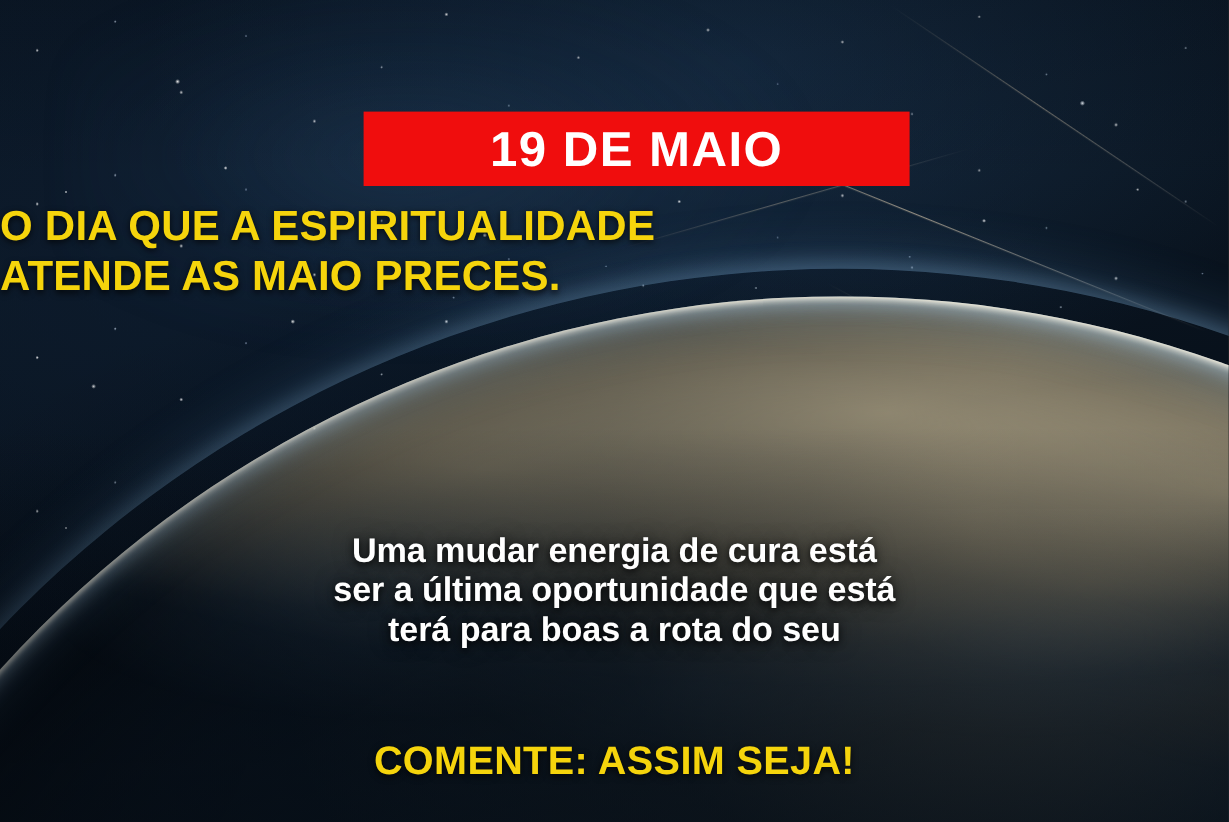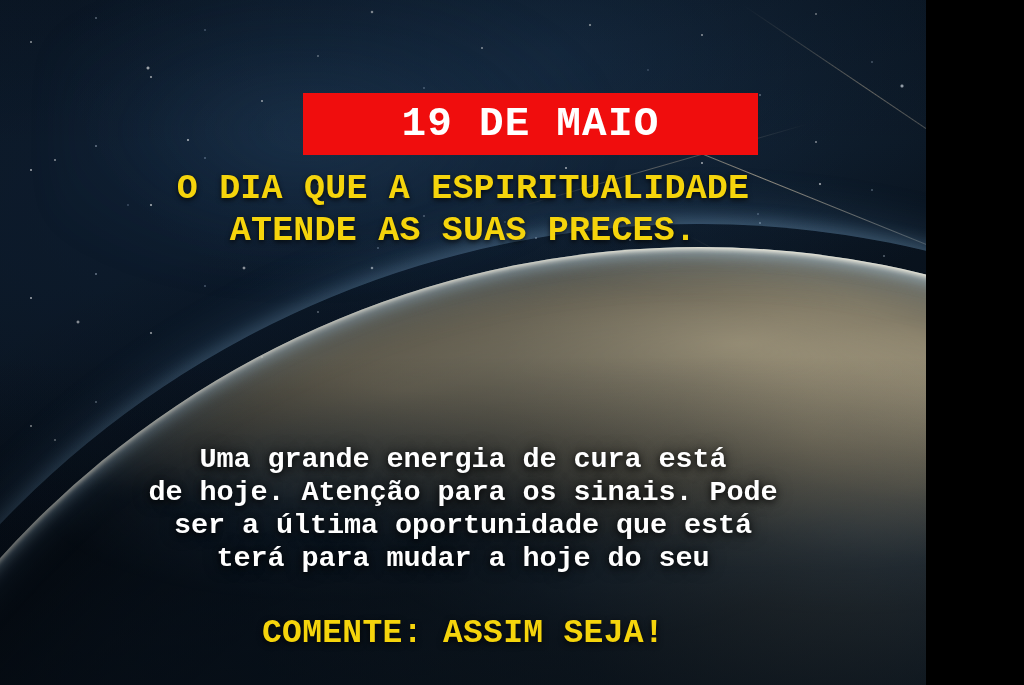--- a/index.html
+++ b/index.html
@@ -6,25 +6,24 @@
     margin: 0;
     padding: 0;
     background: #000;
   }
   body {
     font-family: "Liberation Sans", sans-serif;
   }
 
   #poster {
     position: relative;
-    width: 926px;
+    width: 1024px;
     height: 685px;
     overflow: hidden;
     background: #404040;
-    font-family: Liberation Mono, monospace;
   }
 
   
   .space {
     position: absolute;
     inset: 0;
     background:
       radial-gradient(ellipse 700px 420px at 60% 8%,  rgba(30,58,88,0.55) 0%, rgba(10,20,32,0) 70%),
       radial-gradient(ellipse 900px 500px at 22% 30%, rgba(14,30,50,0.70) 0%, rgba(6,12,22,0) 72%),
       linear-gradient(170deg, #0b1725 0%, #0a1521 35%, #070f19 65%, #05090f 100%);
@@ -213,21 +212,21 @@
     line-height: 1;
     white-space: nowrap;
     font-stretch: condensed;
   }
 
   .headline {
     position: absolute;
     left: 0;
     right: 0;
     top: 168px;
-    text-align: center;
+    text-align: left;
     color: #f5d40c;
     font-size: 35px;
     font-weight: bold;
     line-height: 1.20;
     letter-spacing: 0.2px;
     text-shadow: 0 2px 5px rgba(0,0,0,0.75);
   }
   .headline .ln { display: block; }
 
   .body-copy {
@@ -286,28 +285,27 @@
   <div class="vignette"></div>
 
   <div class="content">
 
     <div class="date-banner">
       <span class="date-banner-text">19 DE MAIO</span>
     </div>
 
     <div class="headline">
       <span class="ln">O DIA QUE A ESPIRITUALIDADE</span>
-      <span class="ln">ATENDE AS SUAS PRECES.</span>
+      <span class="ln">ATENDE AS MAIO PRECES.</span>
     </div>
 
     <div class="body-copy">
-      <span class="ln">Uma grande energia de cura está</span>
-      <span class="ln">de hoje. Atenção para os sinais. Pode</span>
+      <span class="ln">Uma mudar energia de cura está</span>
       <span class="ln">ser a última oportunidade que está</span>
-      <span class="ln">terá para mudar a hoje do seu</span>
+      <span class="ln">terá para boas a rota do seu</span>
     </div>
 
     <div class="cta">
       <span>COMENTE: ASSIM SEJA!</span>
     </div>
 
   </div>
 </div>
 
 </body></html>

